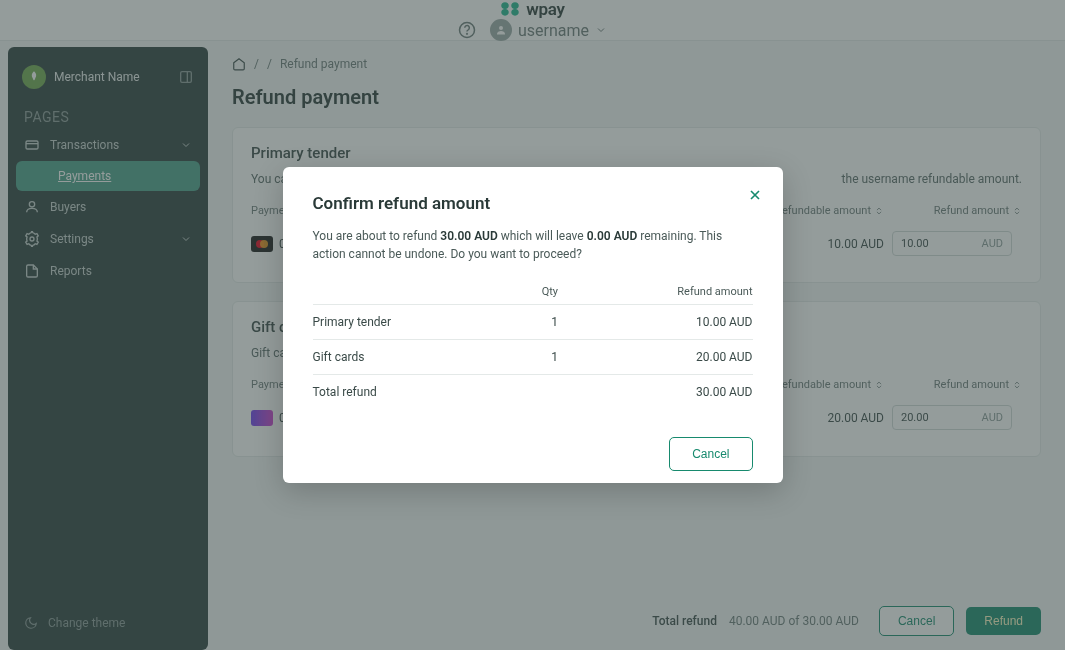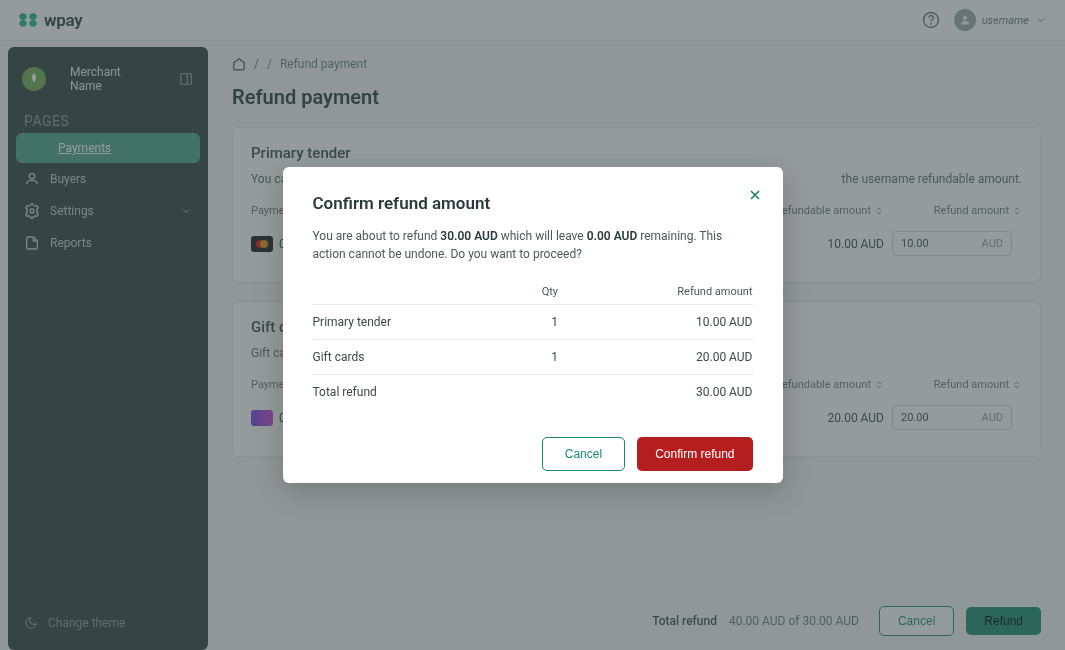--- a/index.html
+++ b/index.html
@@ -1,30 +1,30 @@
 <!DOCTYPE html>
 <html><head>
   <meta charset="utf-8">
   <style>
     * { box-sizing: border-box; margin: 0; padding: 0; }
     body { font-family: -apple-system, BlinkMacSystemFont, "Segoe UI", Roboto, sans-serif; background: #f4f7f7; width: 1065px; height: 650px; overflow: hidden; position: relative; color: #3a4a48; }
 
-    .topbar { height: 41px; background: #fff; border-bottom: 1px solid #e4e9e8; display: flex; align-items: center; justify-content: space-between; padding: 0 18px; }
+    .topbar { height: 41px; background: #fff; border-bottom: 1px solid #e4e9e8; display: flex; align-items: center; justify-content: center; padding: 0 18px; flex-direction: column; }
     .brand { display: flex; align-items: center; gap: 6px; }
     .brand-logo { width: 20px; height: 20px; }
     .brand-text { font-size: 17px; font-weight: 600; color: #2a3a38; letter-spacing: -0.3px; }
     .topbar-right { display: flex; align-items: center; gap: 14px; }
     .topbar-icon { width: 18px; height: 18px; color: #6b7a78; }
-    .user { display: flex; align-items: center; gap: 6px; color: #6b7a78; font-size: 11px; font-style: italic; }
+    .user { display: flex; align-items: center; gap: 6px; color: #6b7a78; font-size: 16px; }
     .avatar { width: 22px; height: 22px; background: #9aa8a6; border-radius: 50%; display: flex; align-items: center; justify-content: center; }
     .avatar svg { width: 12px; height: 12px; color: #fff; }
 
     .shell { display: flex; height: 609px; }
     .sidebar { width: 200px; background: #2c3e3c; color: #c5d0ce; display: flex; flex-direction: column; padding: 8px 0; border-radius: 6px; margin: 6px 0 0 8px; }
-    .merchant { display: flex; align-items: center; gap: 24px; padding: 10px 14px; }
+    .merchant { display: flex; align-items: center; gap: 8px; padding: 10px 14px; }
     .merchant-logo { width: 24px; height: 24px; background: #6fa84f; border-radius: 50%; display:flex;align-items:center;justify-content:center; }
     .merchant-name { font-size: 12px; color: #e8eeed; flex: 1; }
     .merchant-edit { width: 16px; height: 16px; color: #8a9a98; }
     .pages-label { font-size: 14px; color: #8a9a98; padding: 10px 16px 4px; letter-spacing: 0.5px; }
     .nav-item { display: flex; align-items: center; gap: 10px; padding: 8px 16px; font-size: 12px; color: #c5d0ce; cursor: pointer; }
     .nav-item .chev { margin-left: auto; width: 12px; height: 12px; }
     .nav-item .nav-icon { width: 16px; height: 16px; }
     .nav-sub { background: #49a08b; color: #fff; padding: 8px 16px 8px 42px; font-size: 12px; border-radius: 6px; margin: 0 8px; text-decoration: underline; }
     .sidebar-footer { margin-top: auto; display: flex; align-items: center; gap: 10px; padding: 12px 16px; font-size: 12px; color: #8a9a98; }
 
@@ -47,21 +47,21 @@
     .sort-icon { width: 10px; height: 10px; }
     .trow { display: flex; align-items: center; padding: 8px 0; font-size: 12px; }
     .method-chip { display: flex; align-items: center; gap: 6px; }
     .card-badge { width: 22px; height: 16px; border-radius: 3px; display: inline-block; }
     .refund-input { width: 120px; border: 1px solid #d1d9d7; border-radius: 4px; padding: 5px 8px; font-size: 11px; display: flex; justify-content: space-between; align-items: center; background: #fff; }
 
     .footer-bar { position: absolute; bottom: 14px; left: 24px; right: 24px; display: flex; align-items: center; justify-content: flex-end; gap: 12px; font-size: 12px; }
     .footer-label { color: #3a4a48; font-weight: 500; }
     .footer-value { color: #6b7a78; margin-right: 8px; }
     .btn-outline { border: 1px solid #178a6e; background: #fff; color: #178a6e; padding: 7px 18px; border-radius: 5px; font-size: 12px; cursor: pointer; }
-    .btn-solid { background: #178a6e; color: #000000; border: none; padding: 7px 18px; border-radius: 5px; font-size: 12px; cursor: pointer; }
+    .btn-solid { background: #178a6e; color: #fef9c3; border: none; padding: 7px 18px; border-radius: 5px; font-size: 12px; cursor: pointer; }
 
     .overlay { position: absolute; inset: 0; background: rgba(60,75,73,0.55); display: flex; align-items: flex-start; justify-content: center; padding-top: 167px; }
     .modal { width: 500px; background: #fff; border-radius: 6px; padding: 26px 30px 12px; position: relative; box-shadow: 0 8px 30px rgba(0,0,0,0.2); }
     .modal h2 { font-size: 17px; font-weight: 600; color: #2a3a38; margin-bottom: 14px; }
     .modal .close { position: absolute; top: 20px; right: 20px; width: 16px; height: 16px; color: #178a6e; cursor: pointer; }
     .modal-text { font-size: 12px; color: #4a5a58; line-height: 1.5; margin-bottom: 16px; }
     .modal-text b { font-weight: 600; color: #2a3a38; }
     .modal-table { width: 100%; font-size: 12px; border-collapse: collapse; }
     .modal-table th { text-align: right; font-weight: 400; color: #4a5a58; padding: 6px 0; border-bottom: 1px solid #e4e9e8; font-size: 11px; }
     .modal-table th:first-child { text-align: left; }
@@ -111,20 +111,30 @@
             <path d="M12 2C7 6 7 12 12 16 17 12 17 6 12 2zM12 10c-3 2-3 6 0 8 3-2 3-6 0-8z"></path>
           </svg>
         </span>
       <span class="merchant-name">Merchant Name</span>
       <svg class="merchant-edit" viewBox="0 0 24 24" fill="none" stroke="currentColor" stroke-width="2">
           <rect x="4" y="4" width="16" height="16" rx="2"></rect>
           <line x1="14" y1="4" x2="14" y2="20"></line>
         </svg>
     </div>
     <div class="pages-label">PAGES</div>
+    <div class="nav-item">
+      <svg class="nav-icon" viewBox="0 0 24 24" fill="none" stroke="currentColor" stroke-width="2">
+          <rect x="3" y="6" width="18" height="12" rx="2"></rect>
+          <line x1="3" y1="10" x2="21" y2="10"></line>
+        </svg>
+      <span>Transactions</span>
+      <svg class="chev" viewBox="0 0 24 24" fill="none" stroke="currentColor" stroke-width="2">
+          <path d="M6 9l6 6 6-6"></path>
+        </svg>
+    </div>
     <div class="nav-sub">Payments</div>
     <div class="nav-item">
       <svg class="nav-icon" viewBox="0 0 24 24" fill="none" stroke="currentColor" stroke-width="2">
           <circle cx="12" cy="8" r="4"></circle>
           <path d="M4 20c0-4 4-6 8-6s8 2 8 6"></path>
         </svg>
       <span>Buyers</span>
     </div>
     <div class="nav-item">
       <svg class="nav-icon" viewBox="0 0 24 24" fill="none" stroke="currentColor" stroke-width="2">
@@ -282,16 +292,15 @@
         </tr>
         <tr class="total">
           <td>Total refund</td>
           <td></td>
           <td>30.00 AUD</td>
         </tr>
       </tbody>
     </table>
     <div class="modal-btns">
       <button class="btn-cancel">Cancel</button>
-      <button class="btn-primary">Confirm refund</button>
     </div>
   </div>
 </div>
 
 </body></html>

